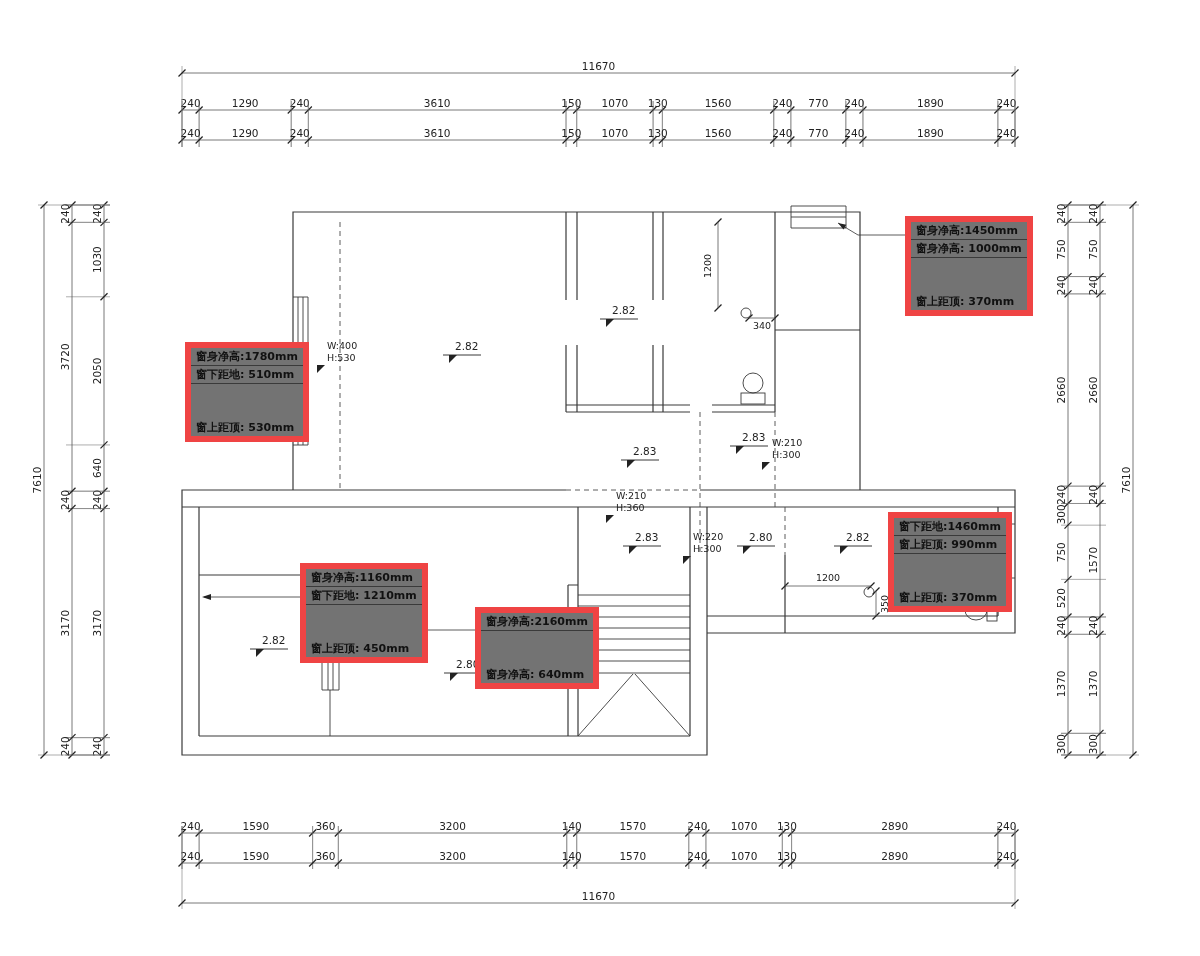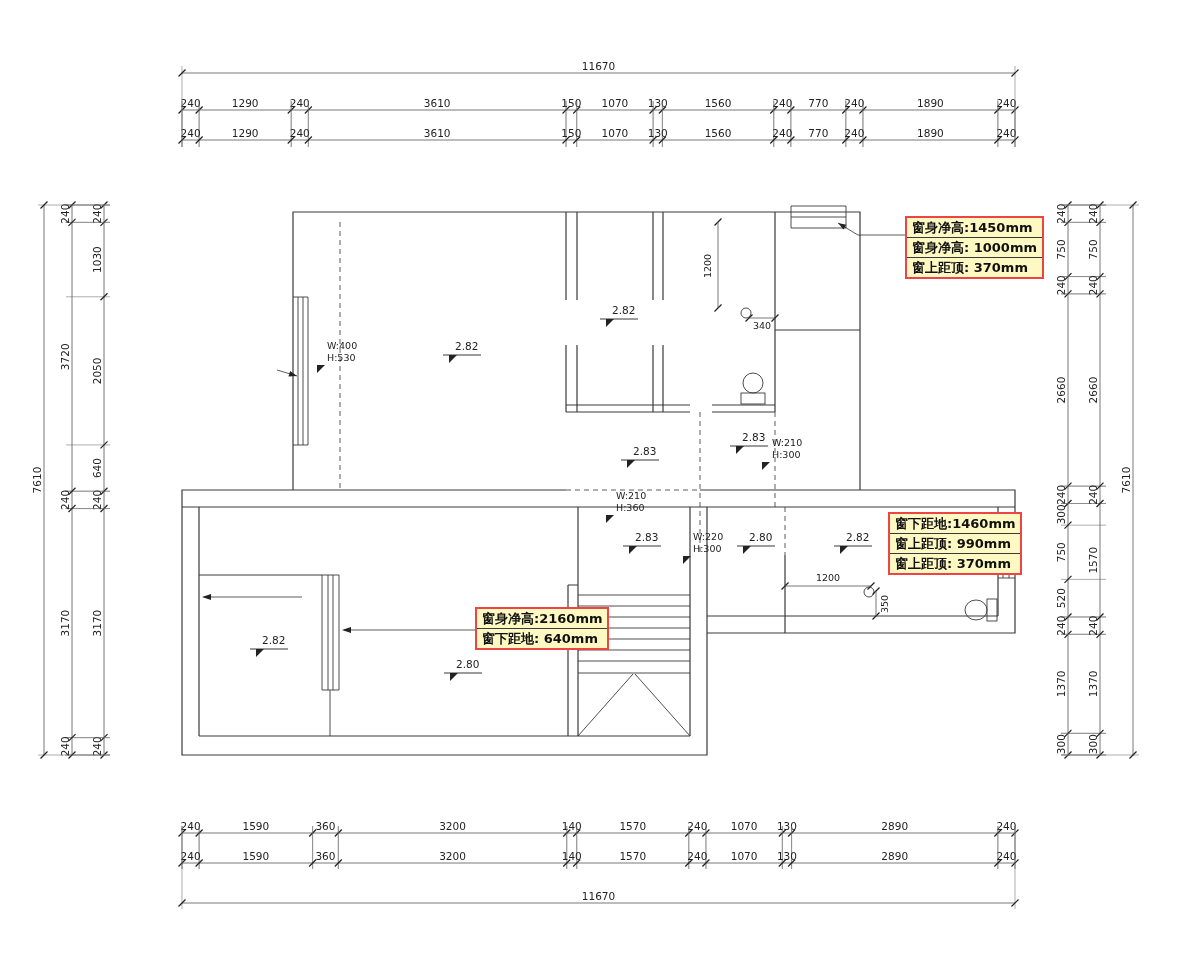--- a/index.html
+++ b/index.html
@@ -1,23 +1,23 @@
 <!DOCTYPE html>
 <html><head>
 <meta charset="utf-8">
 <style>
   html,body{margin:0;padding:0;background:#fff;}
   .canvas{position:relative;width:1200px;height:956px;background:#fff;overflow:hidden;
           font-family:"DejaVu Sans",sans-serif;}
   #plan-svg{position:absolute;left:0;top:0;}
   #plan-svg text{font-family:"DejaVu Sans",sans-serif;}
-  .ann{position:absolute;background:#fef9c3;border:2px solid #ef4444;color:#111;
-       font-size:13px;font-weight:700;line-height:1;z-index:3;white-space:nowrap;}
+  .ann{position:absolute;background:#737373;border:6px solid #ef4444;color:#111;
+       font-size:11px;font-weight:700;line-height:1;z-index:3;white-space:nowrap;}
   .ann .row{padding:3px 5px;border-bottom:1px solid #3a3a3a;}
-  .ann .row:last-child{border-bottom:0;}
+  .ann .row:last-child{border-bottom:0;margin-top:35px;}
 </style>
 </head>
 <body>
 
 <div class="canvas">
 
   <svg id="plan-svg" width="1200" height="956" viewBox="0 0 1200 956">
 
     <path fill="none" stroke="#3a3a3a" stroke-width="1.2" d="
       M293,212 L860,212 L860,490 L1015,490 L1015,633 L707,633 L707,755 L182,755 L182,490 L293,490 Z
@@ -417,23 +417,33 @@
         <line x1="876" y1="591" x2="876" y2="616" stroke="#555555" stroke-width="0.8"></line>
         <text x="888" y="604" text-anchor="middle" font-size="9.5" transform="rotate(-90 888 604)">350</text>
       </g>
     </svg>
 
   <div class="ann" style="left:905px;top:216px">
     <div class="row">窗身净高:1450mm</div>
     <div class="row">窗身净高: 1000mm</div>
     <div class="row">窗上距顶: 370mm</div>
   </div>
+  <div class="ann" style="left:185px;top:342px">
+    <div class="row">窗身净高:1780mm</div>
+    <div class="row">窗下距地: 510mm</div>
+    <div class="row">窗上距顶: 530mm</div>
+  </div>
   <div class="ann" style="left:888px;top:512px">
     <div class="row">窗下距地:1460mm</div>
     <div class="row">窗上距顶: 990mm</div>
     <div class="row">窗上距顶: 370mm</div>
   </div>
+  <div class="ann" style="left:300px;top:563px">
+    <div class="row">窗身净高:1160mm</div>
+    <div class="row">窗下距地: 1210mm</div>
+    <div class="row">窗上距顶: 450mm</div>
+  </div>
   <div class="ann" style="left:475px;top:607px">
     <div class="row">窗身净高:2160mm</div>
-    <div class="row">窗下距地: 640mm</div>
+    <div class="row">窗身净高: 640mm</div>
   </div>
 
 </div>
 
 </body></html>

